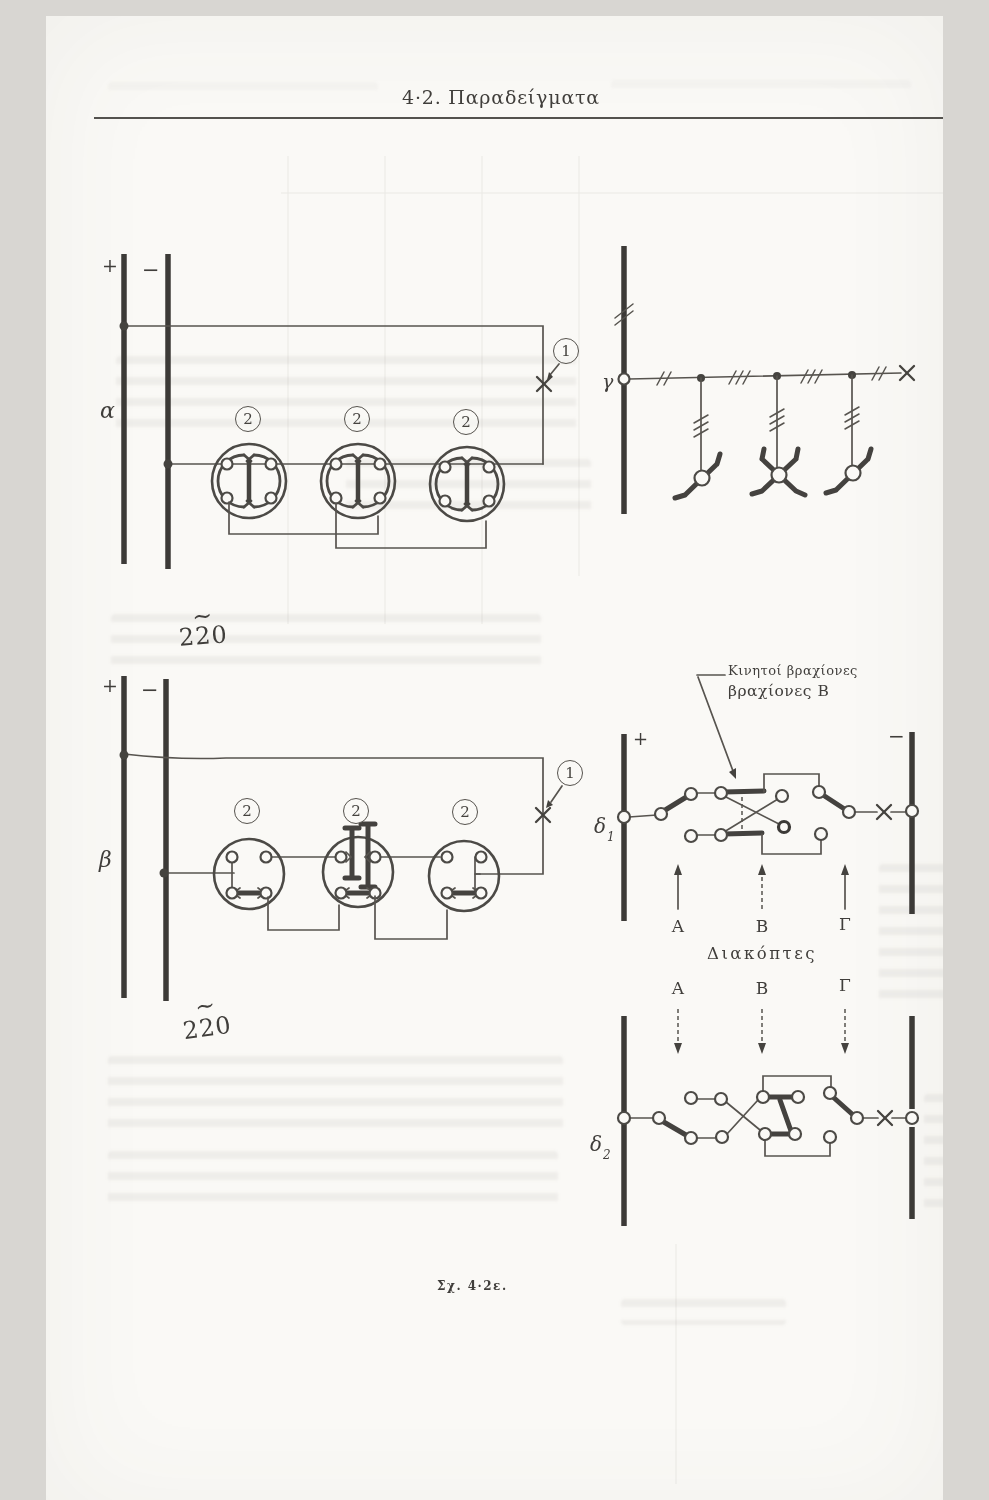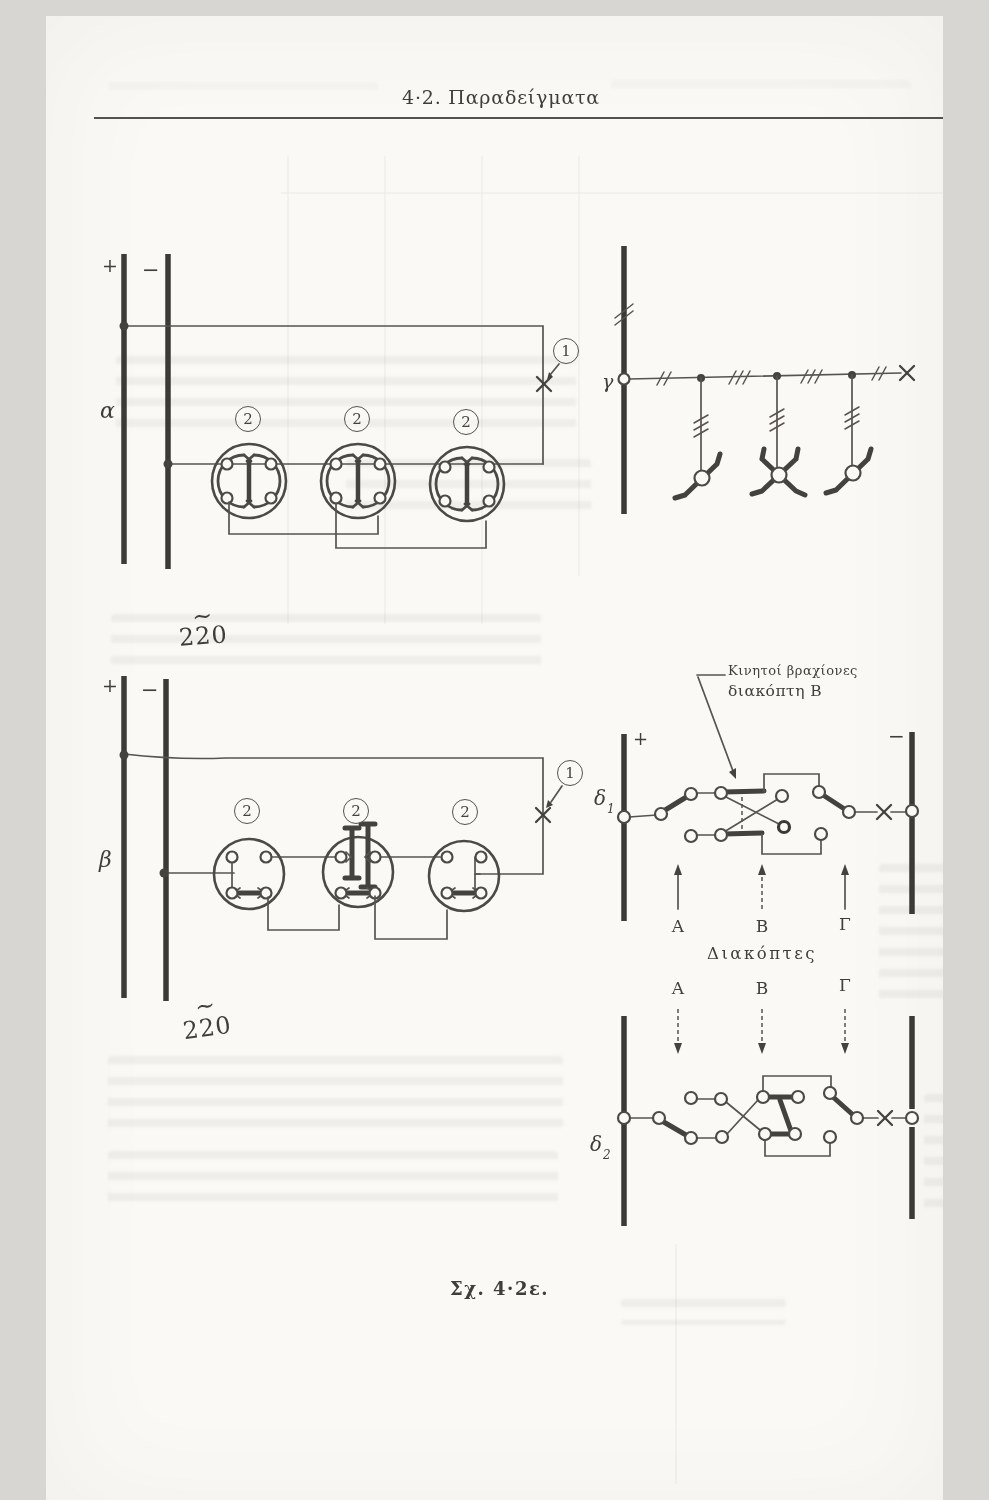--- a/index.html
+++ b/index.html
@@ -322,33 +322,33 @@
 
   <div class="txt" style="left:556px;top:356px;font-size:19px;font-style:italic;">γ</div>
 
   <div class="txt" style="left:56px;top:660px;font-size:19px;">+</div>
   <div class="txt" style="left:95px;top:664px;font-size:21px;">−</div>
   <div class="txt" style="left:53px;top:833px;font-size:22px;font-style:italic;">β</div>
   <div class="txt" style="left:149px;top:978px;font-size:24px;transform:rotate(-10deg);">∼</div>
   <div class="txt" style="left:137px;top:1000px;font-size:24px;letter-spacing:1px;transform:rotate(-8deg);">220</div>
 
   <div class="txt" style="left:682px;top:648px;font-size:13px;letter-spacing:.5px;">Κινητοί βραχίονες</div>
-  <div class="txt" style="left:682px;top:668px;font-size:15.5px;letter-spacing:.5px;">διακόπτη  Β</div>
+  <div class="txt" style="left:682px;top:668px;font-size:15.5px;letter-spacing:.5px;">βραχίονες  Β</div>
   <div class="txt" style="left:587px;top:714px;font-size:18px;">+</div>
   <div class="txt" style="left:842px;top:710px;font-size:20px;">−</div>
-  <div class="txt" style="left:548px;top:772px;font-size:20px;font-style:italic;">
+  <div class="txt" style="left:548px;top:800px;font-size:20px;font-style:italic;">
     <span>δ</span><sub class="sm">1</sub>
   </div>
   <div class="txt" style="left:544px;top:1118px;font-size:20px;font-style:italic;">
     <span>δ</span><sub class="sm">2</sub>
   </div>
 
   <div class="txt ctr" style="left:632px;top:902px;font-size:17px;">A</div>
   <div class="txt ctr" style="left:716px;top:902px;font-size:17px;">B</div>
   <div class="txt ctr" style="left:799px;top:900px;font-size:17px;">Γ</div>
   <div class="txt ctr" style="left:716px;top:930px;font-size:16.5px;letter-spacing:2.5px;">Διακόπτες</div>
   <div class="txt ctr" style="left:632px;top:964px;font-size:17px;">A</div>
   <div class="txt ctr" style="left:716px;top:964px;font-size:17px;">B</div>
   <div class="txt ctr" style="left:799px;top:961px;font-size:17px;">Γ</div>
 
-  <div class="txt" style="left:404px;top:1264px;font-size:18px;letter-spacing:1.5px;font-weight:600;">Σχ. 4·2ε.</div>
+  <div class="txt" style="left:391px;top:1264px;font-size:12px;letter-spacing:1.5px;font-weight:600;">Σχ. 4·2ε.</div>
 
 </div>
 
 </body></html>

